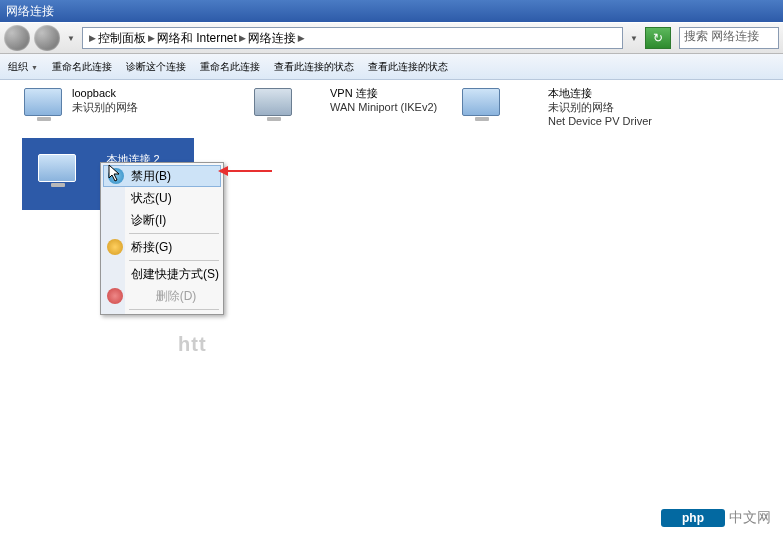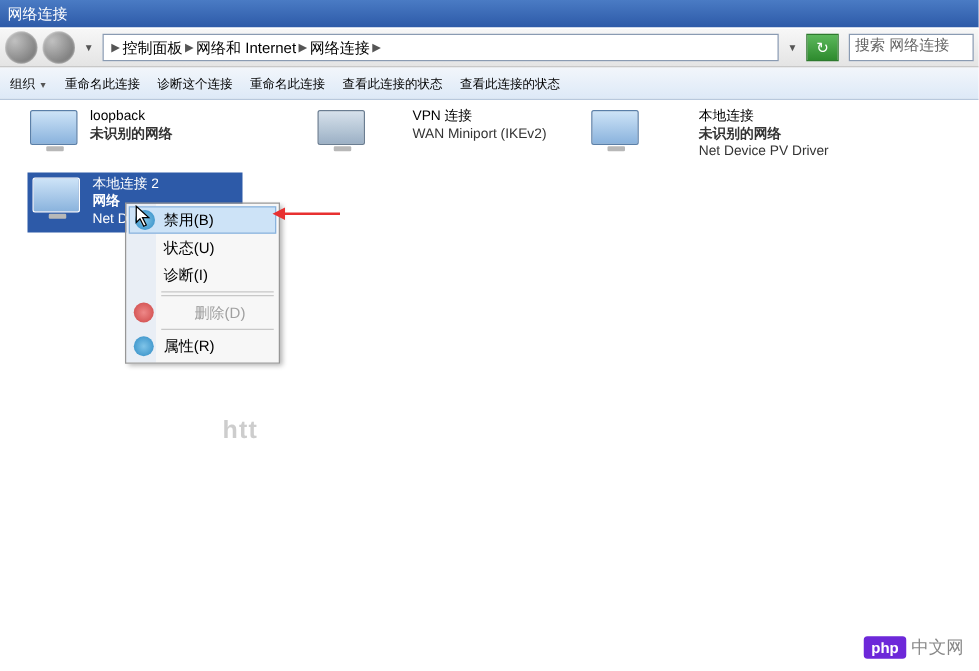--- a/index.html
+++ b/index.html
@@ -21,21 +21,21 @@
   .tb-sep::after { content:"▼"; font-size:7px; margin-left:3px; color:#555;}
   
   .content { position:relative; height: calc(100% - 22px - 32px - 30px); background:#fff; padding:8px 16px; }
   
   .conn-item { position:absolute; width:220px; display:flex; gap:6px; font-size:11px; line-height:14px; cursor:default;}
   .conn-icon { flex:0 0 44px; height:44px; position:relative;}
   .monitor { width:38px; height:28px; background: linear-gradient(#cde3f7, #8ab3dd); border:1px solid #5a7fa8; border-radius:2px; position:absolute; top:2px; left:2px;}
   .monitor::after { content:""; position:absolute; bottom:-6px; left:12px; width:14px; height:4px; background:#b8b8b8; border-radius:1px;}
   .conn-text { flex:1; }
   .conn-name { color:#000; }
-  .conn-status { color:#333;font-weight:bold; }
+  .conn-status { color:#333; }
   .conn-device { color:#333; }
   
   .conn-item.selected { background:#2d5aa8; color:#fff; }
   .conn-item.selected .conn-name, .conn-item.selected .conn-status, .conn-item.selected .conn-device { color:#fff; }
   .conn-item.selected .monitor { border-color:#fff; }
   
   .context-menu { position:absolute; left:100px; top:162px; width:124px; background: linear-gradient(90deg, #e9eef5 0, #e9eef5 24px, #f7f7f7 24px, #f7f7f7 100%); border:1px solid #979797; box-shadow: 2px 2px 4px rgba(0,0,0,0.3); font-size:12px; padding:2px;}
   .menu-item { height:22px; display:flex; align-items:center; padding-left:28px; position:relative; cursor:default;}
   .menu-item.hover { background:#cde3f7; border:1px solid #8ab3dd; padding-left:27px;text-align:right;}
   .menu-item.disabled { color:#a0a0a0;justify-content:center; }
@@ -43,21 +43,21 @@
   .menu-icon { position:absolute; left:4px; width:16px; height:16px; border-radius:50%; }
   .mi-shield { background: radial-gradient(#7fc4e8,#2d8ac4);}
   .mi-link { background: radial-gradient(#ffd060,#d49a20);}
   .mi-x { background: radial-gradient(#e88,#c44);}
   
   .arrow-annotation { position:absolute; left:226px; top:170px; }
   .arrow-line { width:46px; height:2px; background:#e83030; }
   .arrow-head { position:absolute; left:-8px; top:-4px; width:0;height:0; border-right:10px solid #e83030; border-top:5px solid transparent; border-bottom:5px solid transparent;}
   
   .watermark-php { position:absolute; right:12px; bottom:10px; font-size:14px; color:#888; display:flex; align-items:center; gap:4px; }
-  .php-badge { background:#6d28d9; color:#fff; font-weight:bold; padding:2px 6px; border-radius:3px; font-size:12px;}
+  .php-badge { background:#0369a1; color:#fff; font-weight:bold; padding:2px 21px; border-radius:3px; font-size:12px;}
   .watermark-htt { position:absolute; left:178px; top:253px; font-size:20px; font-weight:bold; color:rgba(200,200,200,0.9); letter-spacing:1px; pointer-events:none;}
   
   .cursor { position:absolute; left:108px; top:164px; width:14px; height:18px; pointer-events:none;}
 </style>
 </head>
 <body>
 
 <div class="titlebar">
   <span>网络连接</span>
 </div>
@@ -104,32 +104,32 @@
   <div class="conn-item" style="left:252px; top:6px;gap:34px;">
     <div class="conn-icon">
         <div class="monitor" style="filter:grayscale(0.5);"></div>
       </div>
     <div class="conn-text">
       <div class="conn-name">VPN 连接</div>
       <div class="conn-device">WAN Miniport (IKEv2)</div>
     </div>
   </div>
 
-  <div class="conn-item" style="left:471px; top:6px;gap:44px;">
+  <div class="conn-item" style="left:460px; top:6px;gap:44px;">
     <div class="conn-icon">
         <div class="monitor"></div>
       </div>
     <div class="conn-text">
       <div class="conn-name">本地连接</div>
       <div class="conn-status">未识别的网络</div>
       <div class="conn-device">Net Device PV Driver</div>
     </div>
   </div>
 
-  <div class="conn-item selected" style="left:22px; top:58px; width:172px; padding:2px;">
+  <div class="conn-item selected" style="left:22px; top:58px; width:172px; padding:14px;text-align:center;">
     <div class="conn-icon">
         <div class="monitor"></div>
       </div>
     <div class="conn-text">
       <div class="conn-name">本地连接 2</div>
       <div class="conn-status">网络</div>
       <div class="conn-device">Net D</div>
     </div>
   </div>
 
@@ -142,30 +142,33 @@
     <span class="menu-icon mi-shield"></span>
     <span>禁用(B)</span>
   </div>
   <div class="menu-item">
       <span>状态(U)</span>
     </div>
   <div class="menu-item">
       <span>诊断(I)</span>
     </div>
   <div class="menu-sep"></div>
+  <div class="menu-item">
+    <span class="menu-icon mi-link"></span>
+    <span>桥接(G)</span>
+  </div>
   <div class="menu-sep"></div>
+  <div class="menu-item">
+      <span>创建快捷方式(S)</span>
+    </div>
   <div class="menu-item disabled">
     <span class="menu-icon mi-x"></span>
     <span>删除(D)</span>
   </div>
   <div class="menu-sep"></div>
-  <div class="menu-item">
-    <span class="menu-icon mi-shield"></span>
-    <span>属性(R)</span>
-  </div>
 </div>
 
 <div class="arrow-annotation">
   <div class="arrow-head"></div>
   <div class="arrow-line"></div>
 </div>
 
 <svg class="cursor" viewBox="0 0 14 18">
   <path d="M1 1 L1 14 L4 11 L7 17 L9 16 L6 10 L11 10 Z" fill="#fff" stroke="#000" stroke-width="1"></path>
 </svg>

